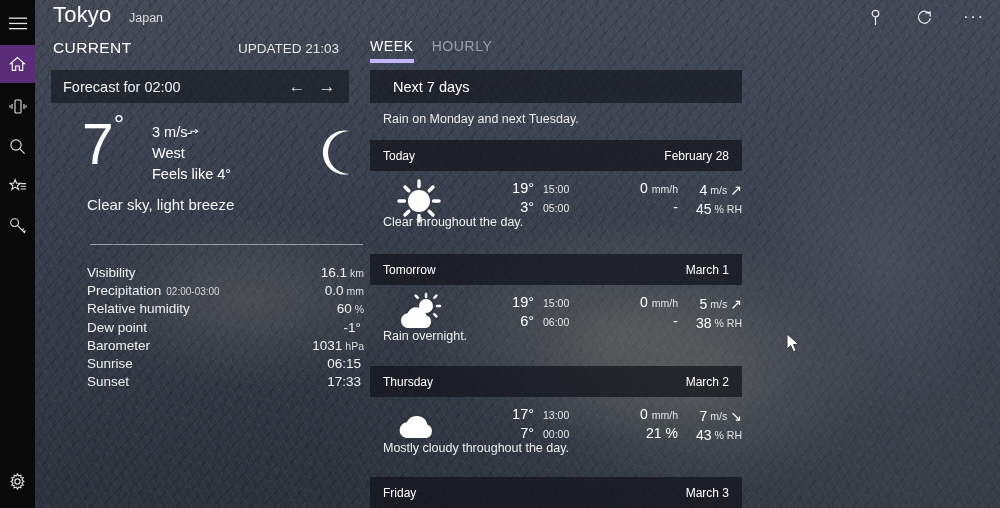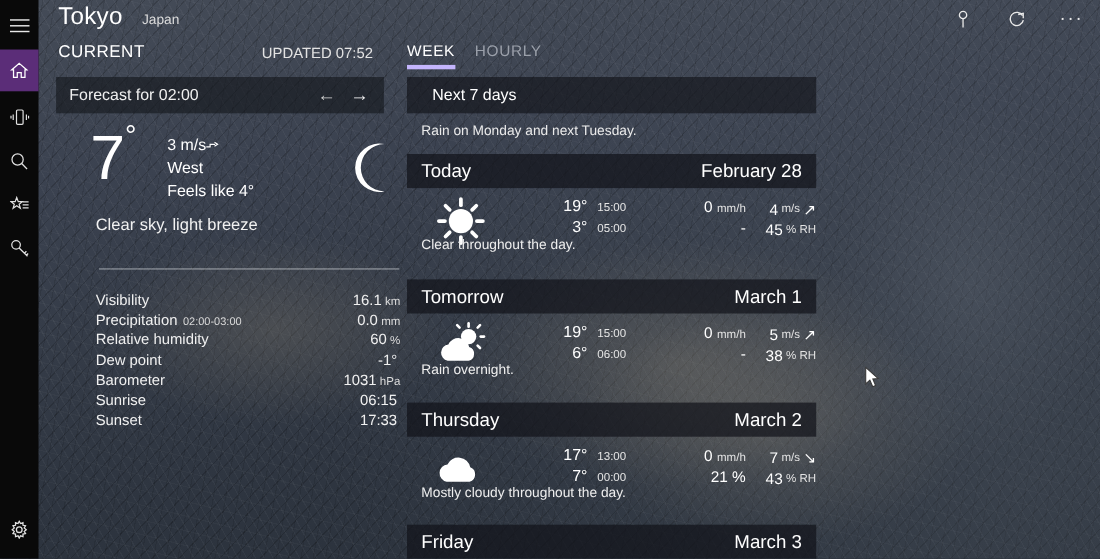--- a/index.html
+++ b/index.html
@@ -139,21 +139,21 @@
   #rain-note{
     position:absolute; left:13px; top:112px;
     font-size:12.5px; color:#eaeaea;
   }
 
   .day-card{ position:absolute; left:0; width:372px; }
   .day-head{
     height:31px; background:rgba(18,20,26,.72);
     display:flex; align-items:center; justify-content:space-between;
     padding:0 13px;
-    font-size:17px;
+    font-size:12px;
   }
   .day-body{ position:relative; height:62px; }
   .day-icon{ position:absolute; left:26px; top:7px; }
   .temps{ position:absolute; left:130px; top:9px; width:94px; }
   .temp-line{ display:flex; align-items:baseline; height:19px; }
   .temp-val{ width:34px; text-align:right; font-size:14.5px; }
   .temp-time{ margin-left:9px; font-size:10.5px; color:#e6e6e6; }
   .precip{ position:absolute; left:206px; top:9px; width:102px; text-align:right; }
   .precip-line{ height:19px; font-size:14px; }
   .precip-line .u{ font-size:10.5px; color:#e3e3e3; }
@@ -230,21 +230,21 @@
     <div class="tb-icon" id="icon-refresh">
       <svg width="17" height="17" viewBox="0 0 17 17">
         <path d="M13.6 5.2 A6 6 0 1 0 14.3 9.4" fill="none" stroke="#e9e9e9" stroke-width="1.25"></path>
         <path d="M9.6 4.2 L14.2 3.1 L14.2 7.6" fill="none" stroke="#e9e9e9" stroke-width="1.25"></path>
       </svg>
     </div>
     <div class="tb-icon" id="icon-more">···</div>
   </div>
 
   <div id="current-label">CURRENT</div>
-  <div id="updated-label">UPDATED 07:52</div>
+  <div id="updated-label">UPDATED 21:03</div>
 
   <div id="forecast-bar">
     <span id="forecast-for-text">Forecast for 02:00</span>
     <span class="nav-arrow" id="arrow-prev">←</span>
     <span class="nav-arrow" id="arrow-next">→</span>
   </div>
 
   <div id="temp-big">
     <span>7</span><sup>°</sup>
   </div>

